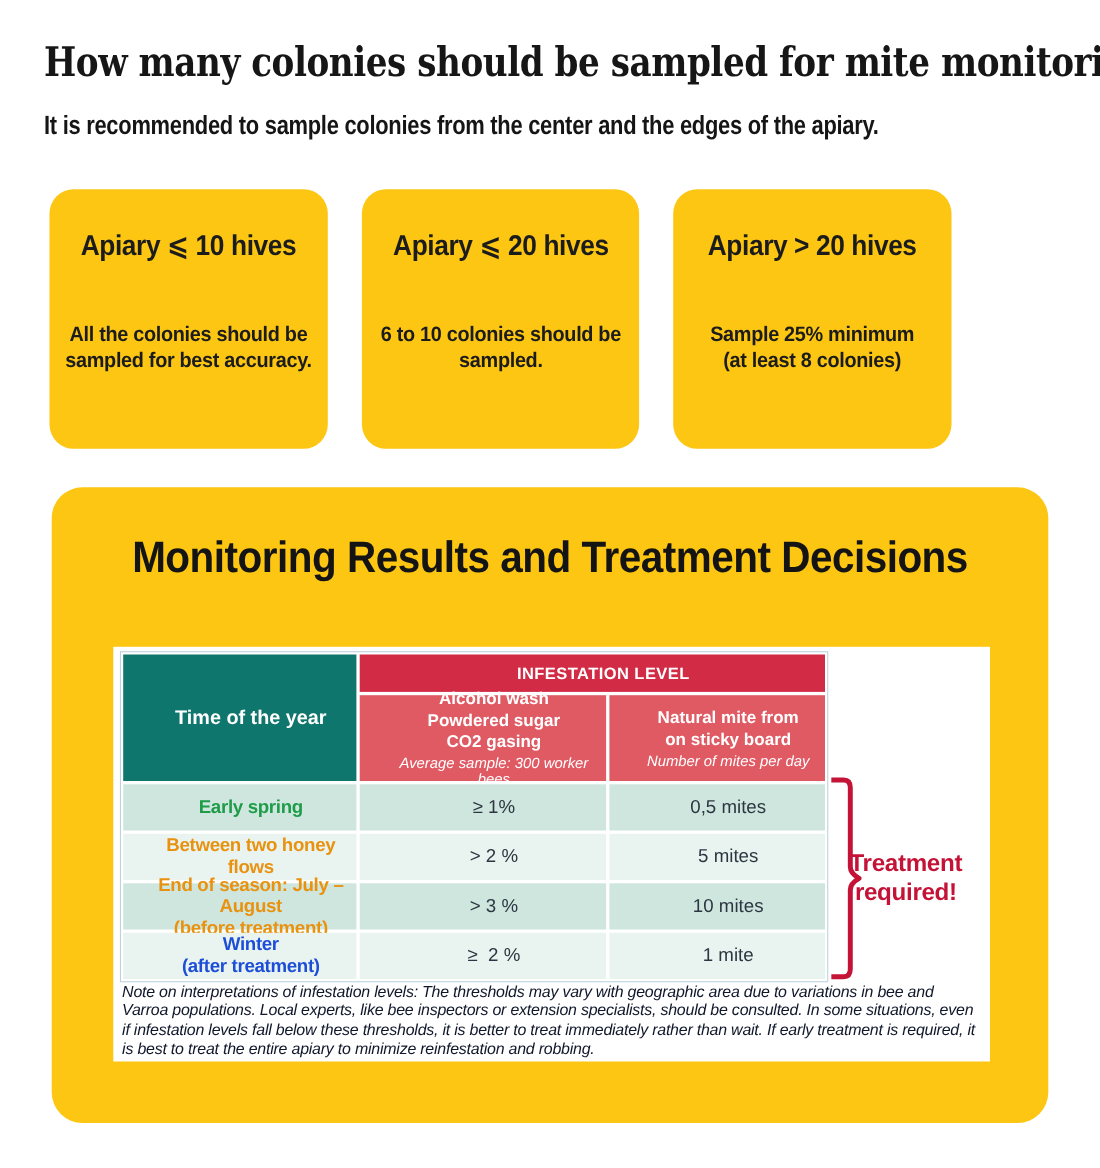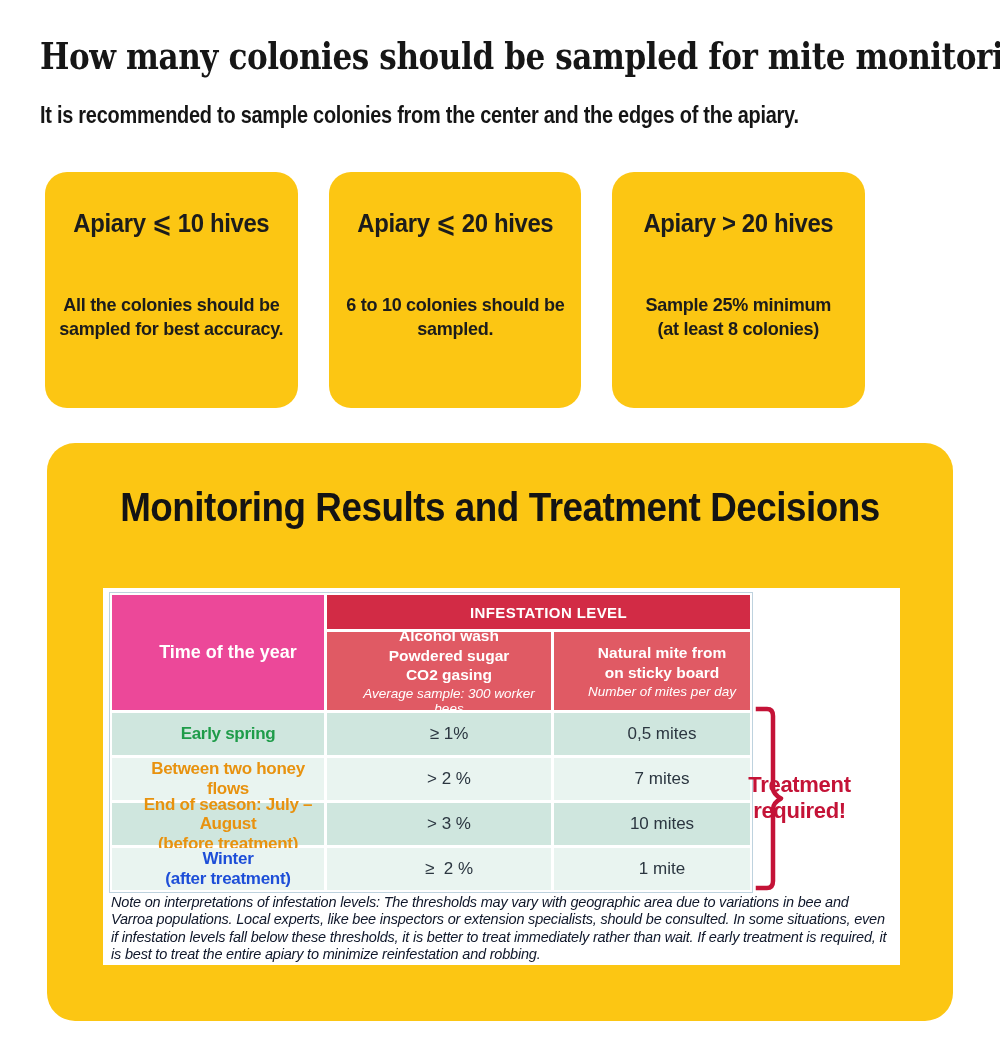--- a/index.html
+++ b/index.html
@@ -62,41 +62,41 @@
     border:1px solid #bed2de;background:#ffffff;padding:2px;
   }
   .grid{
     display:grid;
     grid-template-columns:212px 224px 196px;
     grid-template-rows:34px 78px 42px 42px 42px 42px;
     gap:3px;background:#ffffff;
   }
   .cell{display:flex;flex-direction:column;align-items:center;justify-content:center;text-align:center;padding-left:20px;}
   .corner{
-    grid-row:1/3;grid-column:1;background:#ec4899;color:#ffffff;
+    grid-row:1/3;grid-column:1;background:#0f766e;color:#ffffff;
     font-weight:700;font-size:18px;
   }
   .group{
     grid-row:1;grid-column:2/4;background:#D22B45;color:#ffffff;
     font-weight:700;font-size:15px;letter-spacing:0.4px;
   }
   .sub{background:#E05A64;color:#ffffff;}
   .sub-main{font-weight:700;font-size:15.5px;line-height:1.28;white-space:pre-line;}
   .sub-note{font-style:italic;font-size:13.5px;margin-top:1px;}
   .shade-a{background:#CFE6DE;}
   .shade-b{background:#E9F4F0;}
   .lbl{font-weight:700;font-size:17px;line-height:1.15;white-space:pre-line;letter-spacing:-0.3px;text-align:center;}
   .lbl-green{color:#1E9C49;}
   .lbl-orange{color:#E8920F;}
   .lbl-teal{color:#1d4ed8;}
   .val{font-size:17px;color:#2B3640;white-space:pre-wrap;}
   
   .brace{position:absolute;left:652px;top:116px;}
   .callout{
-    position:absolute;left:636px;top:184px;width:121px;
+    position:absolute;left:660px;top:184px;width:121px;
     text-align:center;font-size:22px;font-weight:700;color:#C41337;
     line-height:1.18;white-space:pre-line;letter-spacing:-0.3px;
   }
   
   .note{
     position:absolute;left:8px;top:306px;width:782px;margin:0;
     font-style:italic;font-size:14.5px;line-height:1.2;color:#0f172a;
     letter-spacing:-0.2px;
   }
 </style>
@@ -148,21 +148,21 @@
 on sticky board</span>
             <span class="sub-note">Number of mites per day</span>
           </div>
 
           <div class="cell shade-a lbl lbl-green">Early spring</div>
           <div class="cell shade-a val">≥ 1%</div>
           <div class="cell shade-a val">0,5 mites</div>
 
           <div class="cell shade-b lbl lbl-orange">Between two honey flows</div>
           <div class="cell shade-b val">&gt; 2 %</div>
-          <div class="cell shade-b val">7 mites</div>
+          <div class="cell shade-b val">5 mites</div>
 
           <div class="cell shade-a lbl lbl-orange">End of season: July – August
 (before treatment)</div>
           <div class="cell shade-a val">&gt; 3 %</div>
           <div class="cell shade-a val">10 mites</div>
 
           <div class="cell shade-b lbl lbl-teal">Winter
 (after treatment)</div>
           <div class="cell shade-b val">≥  2 %</div>
           <div class="cell shade-b val">1 mite</div>

